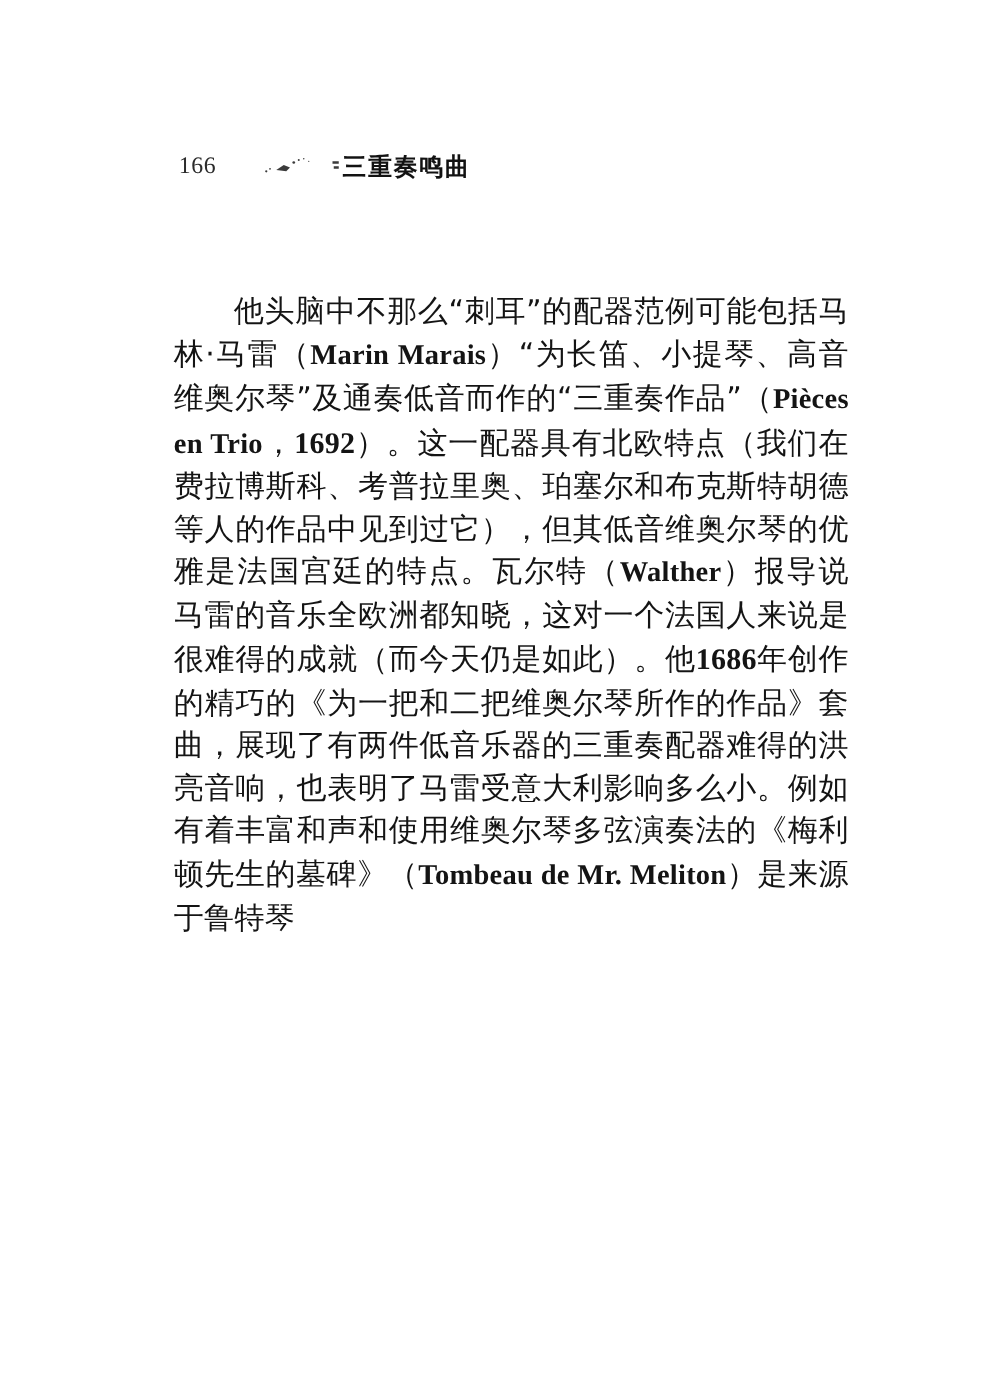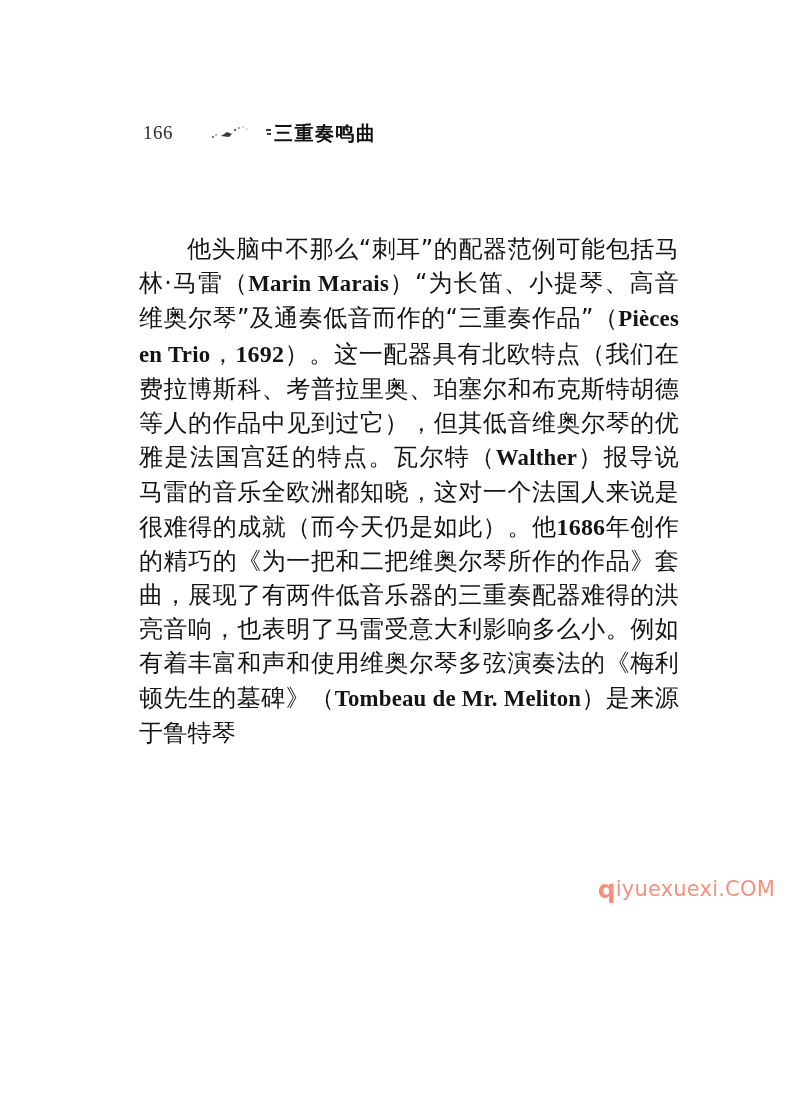--- a/index.html
+++ b/index.html
@@ -154,17 +154,14 @@
 
   <div class="body-col">
 
 
     <div class="gap"></div>
 
     <p class="para para-hei"><span>他头脑中不那么“刺耳”的配器范例可能包括马林·马雷（</span><span class="latin">Marin Marais</span><span>）“为长笛、小提琴、高音维奥尔琴”及通奏低音而作的“三重奏作品”（</span><span class="latin">Pièces en Trio</span><span>，</span><span class="latin-num">1692</span><span>）。这一配器具有北欧特点（我们在费拉博斯科、考普拉里奥、珀塞尔和布克斯特胡德等人的作品中见到过它），但其低音维奥尔琴的优雅是法国宫廷的特点。瓦尔特（</span><span class="latin">Walther</span><span>）报导说马雷的音乐全欧洲都知晓，这对一个法国人来说是很难得的成就（而今天仍是如此）。他</span><span class="latin-num">1686</span><span>年创作的精巧的《为一把和二把维奥尔琴所作的作品》套曲，展现了有两件低音乐器的三重奏配器难得的洪亮音响，也表明了马雷受意大利影响多么小。例如有着丰富和声和使用维奥尔琴多弦演奏法的《梅利顿先生的墓碑》（</span><span class="latin">Tombeau de Mr. Meliton</span><span>）是来源于鲁特琴</span></p>
 
   </div>
 
-  <div class="watermark" style="color: rgb(244, 145, 126);">
-    <span class="wm-q">q</span><span>iyuexuexi.COM</span>
-  </div>
 
 </div>
 
 </body></html>

